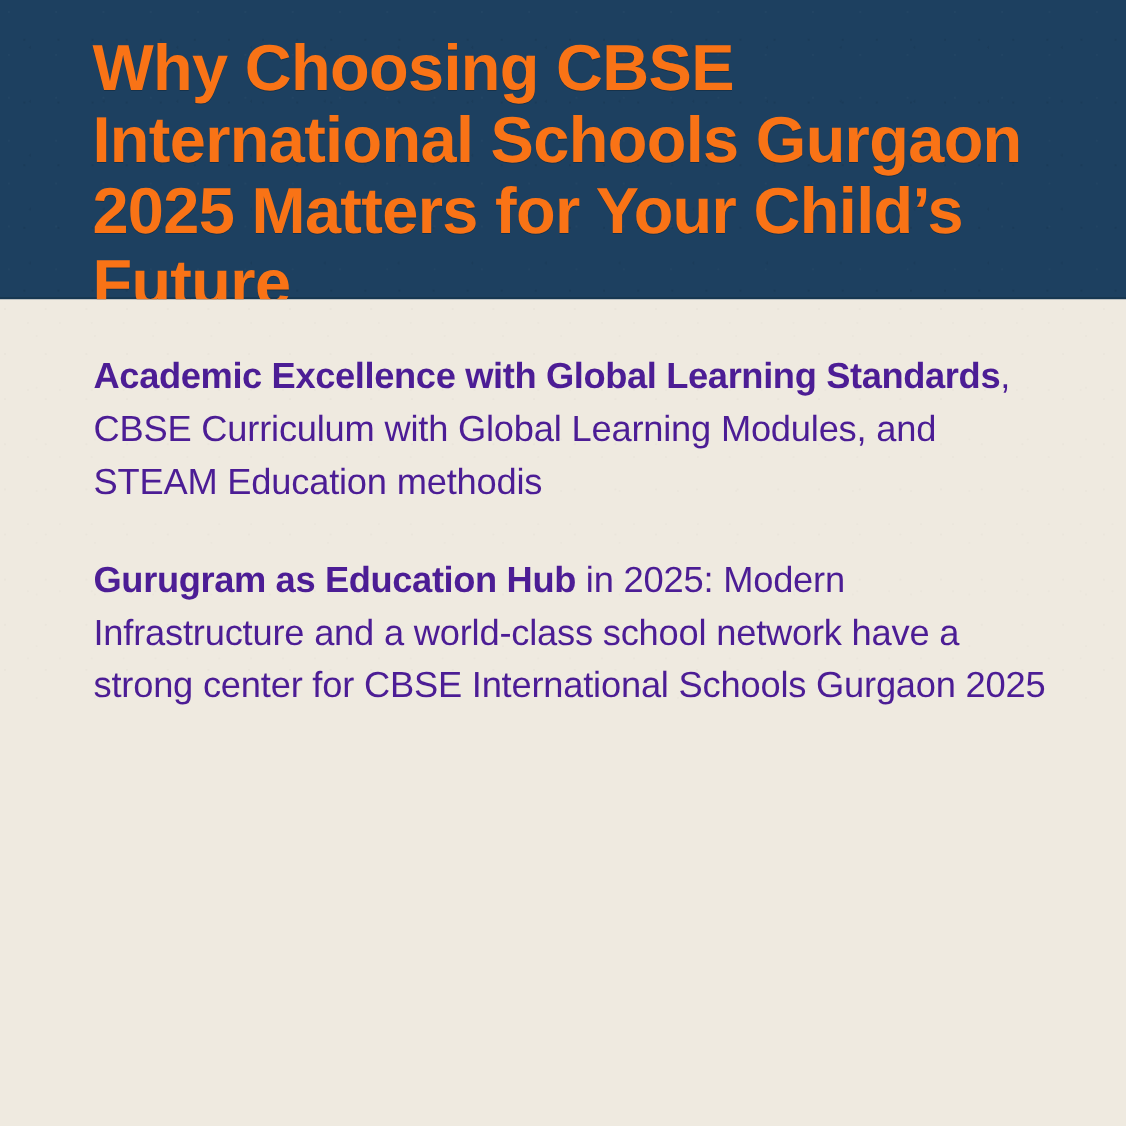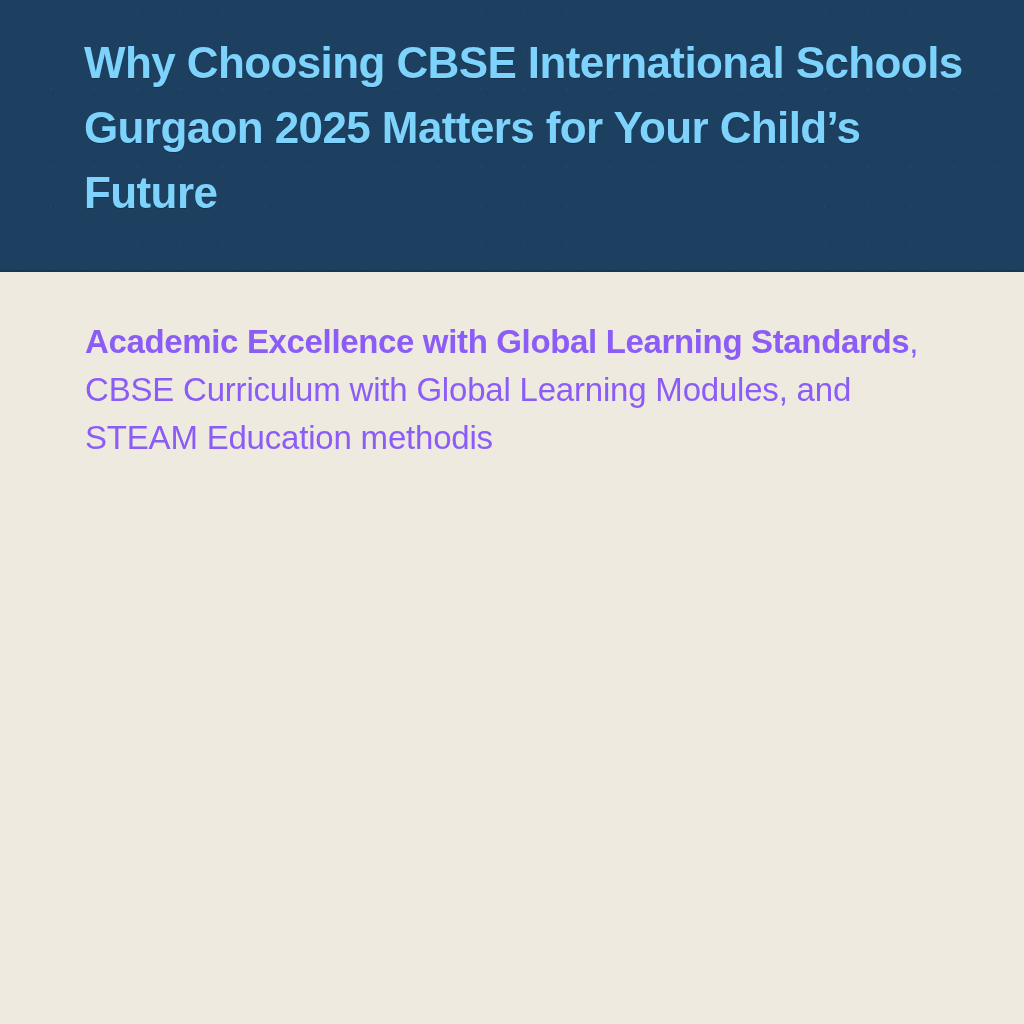--- a/index.html
+++ b/index.html
@@ -59,39 +59,39 @@
     position:absolute;
     left:0; right:0; bottom:0;
     height:2px;
     background:#16334c;
     opacity:.7;
   }
 
   .title {
     position:relative;
     z-index:2;
-    color:#7dd3fc;
-    font-size:44px;
+    color:#f97316;
+    font-size:59px;
     line-height:65px;
     font-weight:700;
     letter-spacing:-0.6px;
     max-width:925px;
     text-shadow:0 1px 0 rgba(0,0,0,.22);
   }
 
   
   .body-area {
     position:relative;
     padding:46px 64px 0 85px;
   }
 
   .para {
     position:relative;
     z-index:2;
-    color:#8b5cf6;
+    color:#4c1d95;
     font-size:33px;
     line-height:48px;
     font-weight:400;
     letter-spacing:-0.2px;
     max-width:890px;
     margin-bottom:41px;
   }
 
   .para:last-child { margin-bottom:0; }
 
@@ -113,16 +113,19 @@
     <div class="header-rule"></div>
   </div>
 
   <div class="body-area">
     <div class="grain"></div>
 
     <p class="para">
       <span class="lead">Academic Excellence with Global Learning Standards</span><span>, CBSE Curriculum with Global Learning Modules, and STEAM Education methodis</span>
     </p>
 
+    <p class="para">
+      <span class="lead">Gurugram as Education Hub</span><span> in 2025: Modern Infrastructure and a world-class school network have a strong center for CBSE International Schools Gurgaon 2025</span>
+    </p>
 
   </div>
 
 </div>
 
 </body></html>

